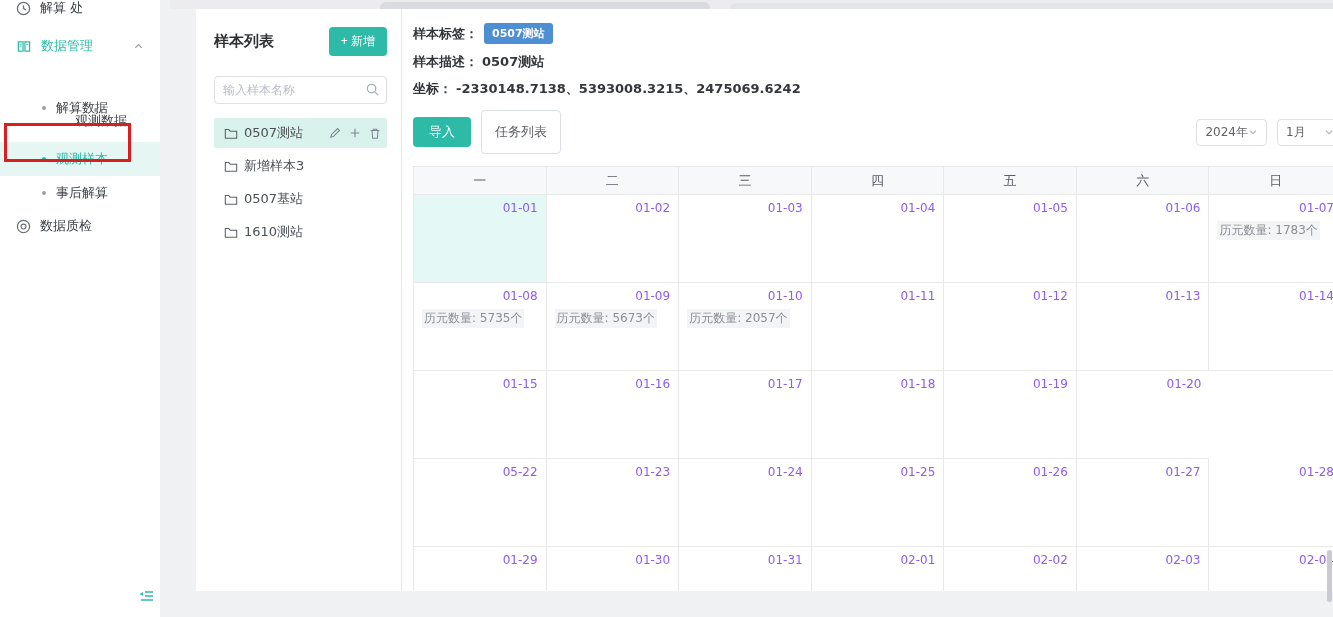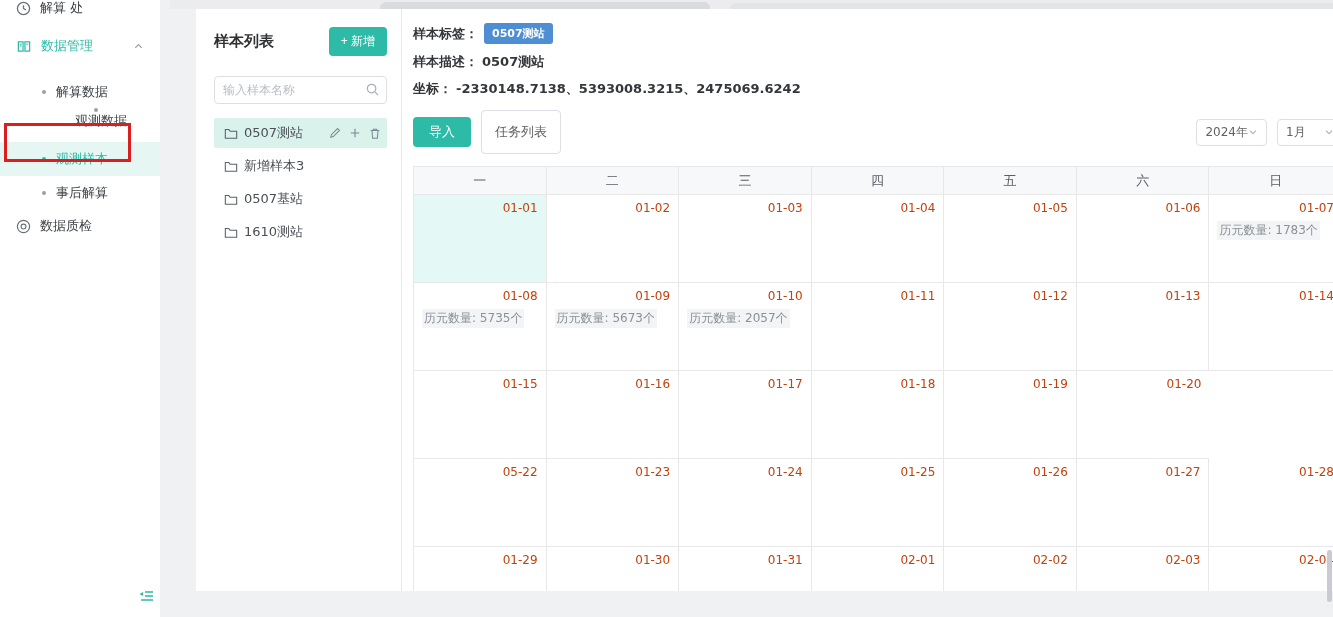--- a/index.html
+++ b/index.html
@@ -59,21 +59,21 @@
   
   .calendar { margin-top:12px; border:1px solid #e8e8e8; }
   .cal-head { display:grid; grid-template-columns:repeat(7,1fr); background:#f7f8fa; border-bottom:1px solid #e8e8e8; }
   .cal-head-cell { height:27px; display:flex; align-items:center; justify-content:center; color:#5a5e66; font-size:13px; border-right:1px solid #e8e8e8; }
   .cal-head-cell:last-child { border-right:none; }
   .cal-row { display:grid; grid-template-columns:repeat(7,1fr); }
   .cal-cell { height:88px; border-right:1px solid #e8e8e8; border-bottom:1px solid #e8e8e8; padding:6px 8px; cursor:pointer; background:#fff; }
   .cal-cell:last-child { border-right:none; }
   .cal-row:last-child .cal-cell { border-bottom:none; }
   .cal-cell.selected { background:#e4f9f5; }
-  .cal-date { display:block; text-align:right; font-size:12px; color:#c2410c; }
+  .cal-date { display:block; text-align:right; font-size:12px; color:#8b5cf6; }
   .cal-epoch { margin-top:6px; font-size:12px; color:#8b9097; background:#f3f4f6; display:inline-block; padding:1px 2px; }
 
   .scroll-thumb { position:absolute; right:1px; top:550px; width:5px; height:52px; background:#c9cad4; border-radius:3px; z-index:5; }
 </style>
 </head>
 <body>
 
 <div class="topbar">
   <div class="seg1"></div>
   <div class="seg2"></div>
@@ -94,21 +94,21 @@
         <path d="M2 3h5v10H2zM9 3h5v10H9z" fill="none" stroke="#2dbba7" stroke-width="1.3"></path>
         <path d="M3.5 5.5h2M3.5 7.5h2M10.5 5.5h2" stroke="#2dbba7" stroke-width="1.1"></path>
       </svg>
     <span>数据管理</span>
     <svg class="chev" width="11" height="11" viewBox="0 0 12 12">
         <path d="M2.5 7.5L6 4l3.5 3.5" fill="none" stroke="#9aa0a6" stroke-width="1.4"></path>
       </svg>
   </div>
 
   <div id="sub-items">
-      <div class="sub-item" style="top: 75px;">
+      <div class="sub-item" style="top: 91px;">
         <span class="dot"></span>
         <span>解算数据</span>
       </div>
       <div class="sub-item" style="top: 108px; flex-direction: column;">
         <span class="dot"></span>
         <span>观测数据</span>
       </div>
       <div class="sub-item active" style="top: 142px;">
         <span class="dot"></span>
         <span>观测样本</span>

